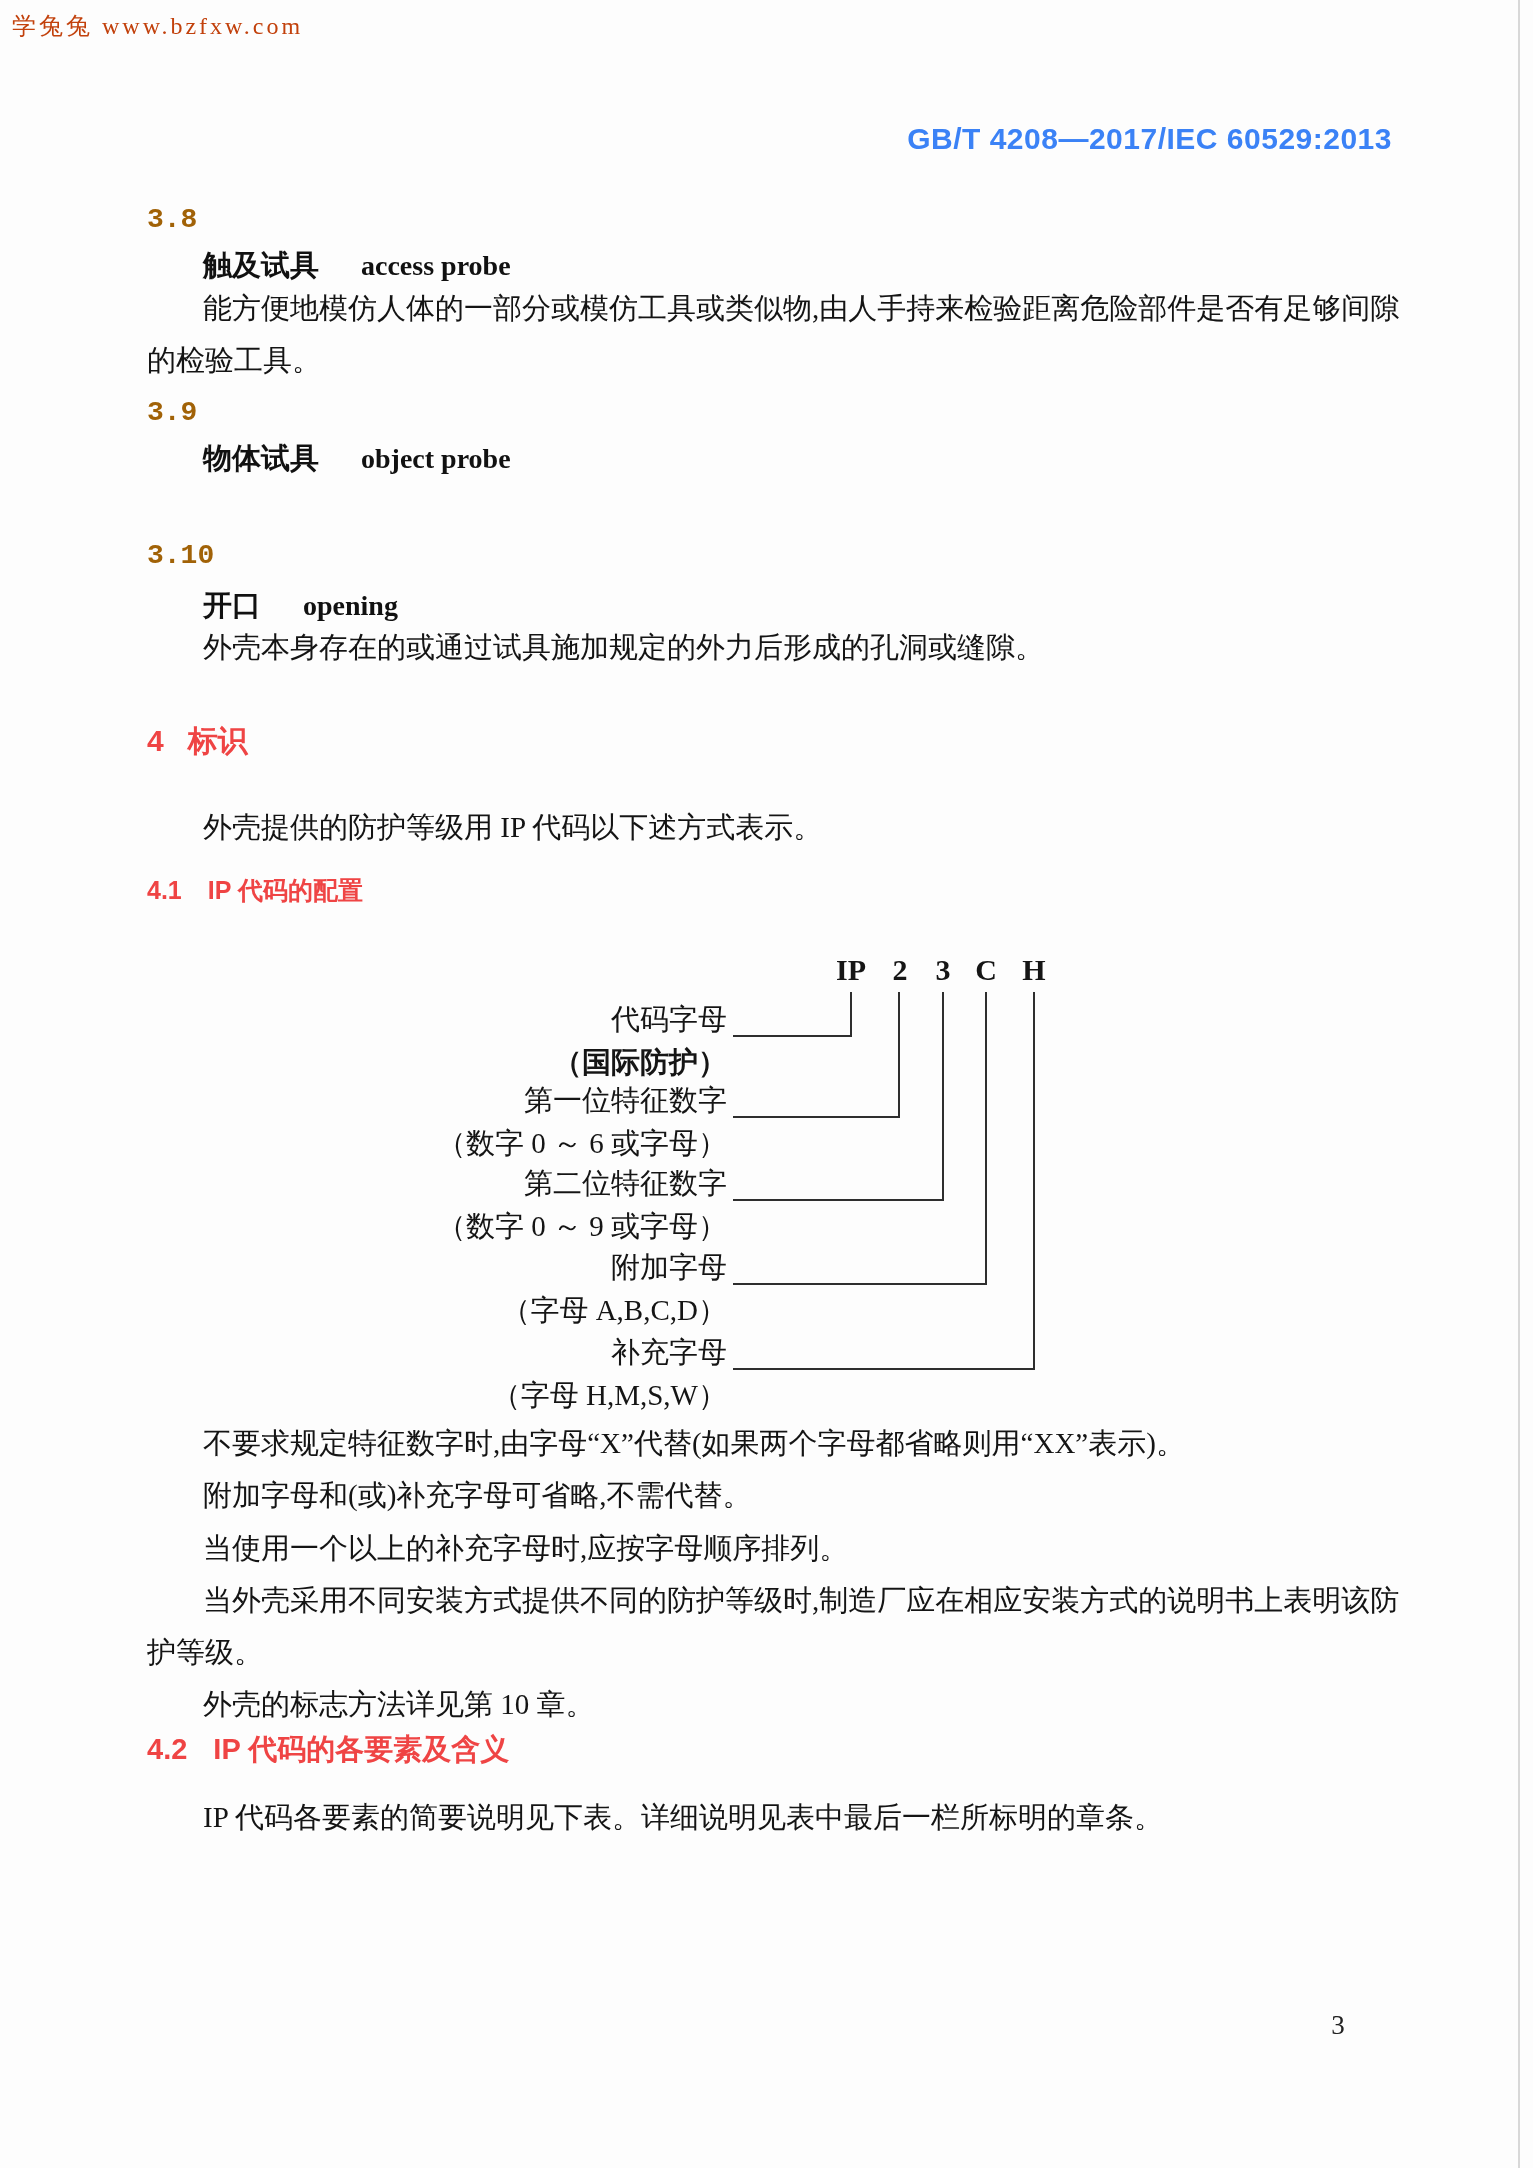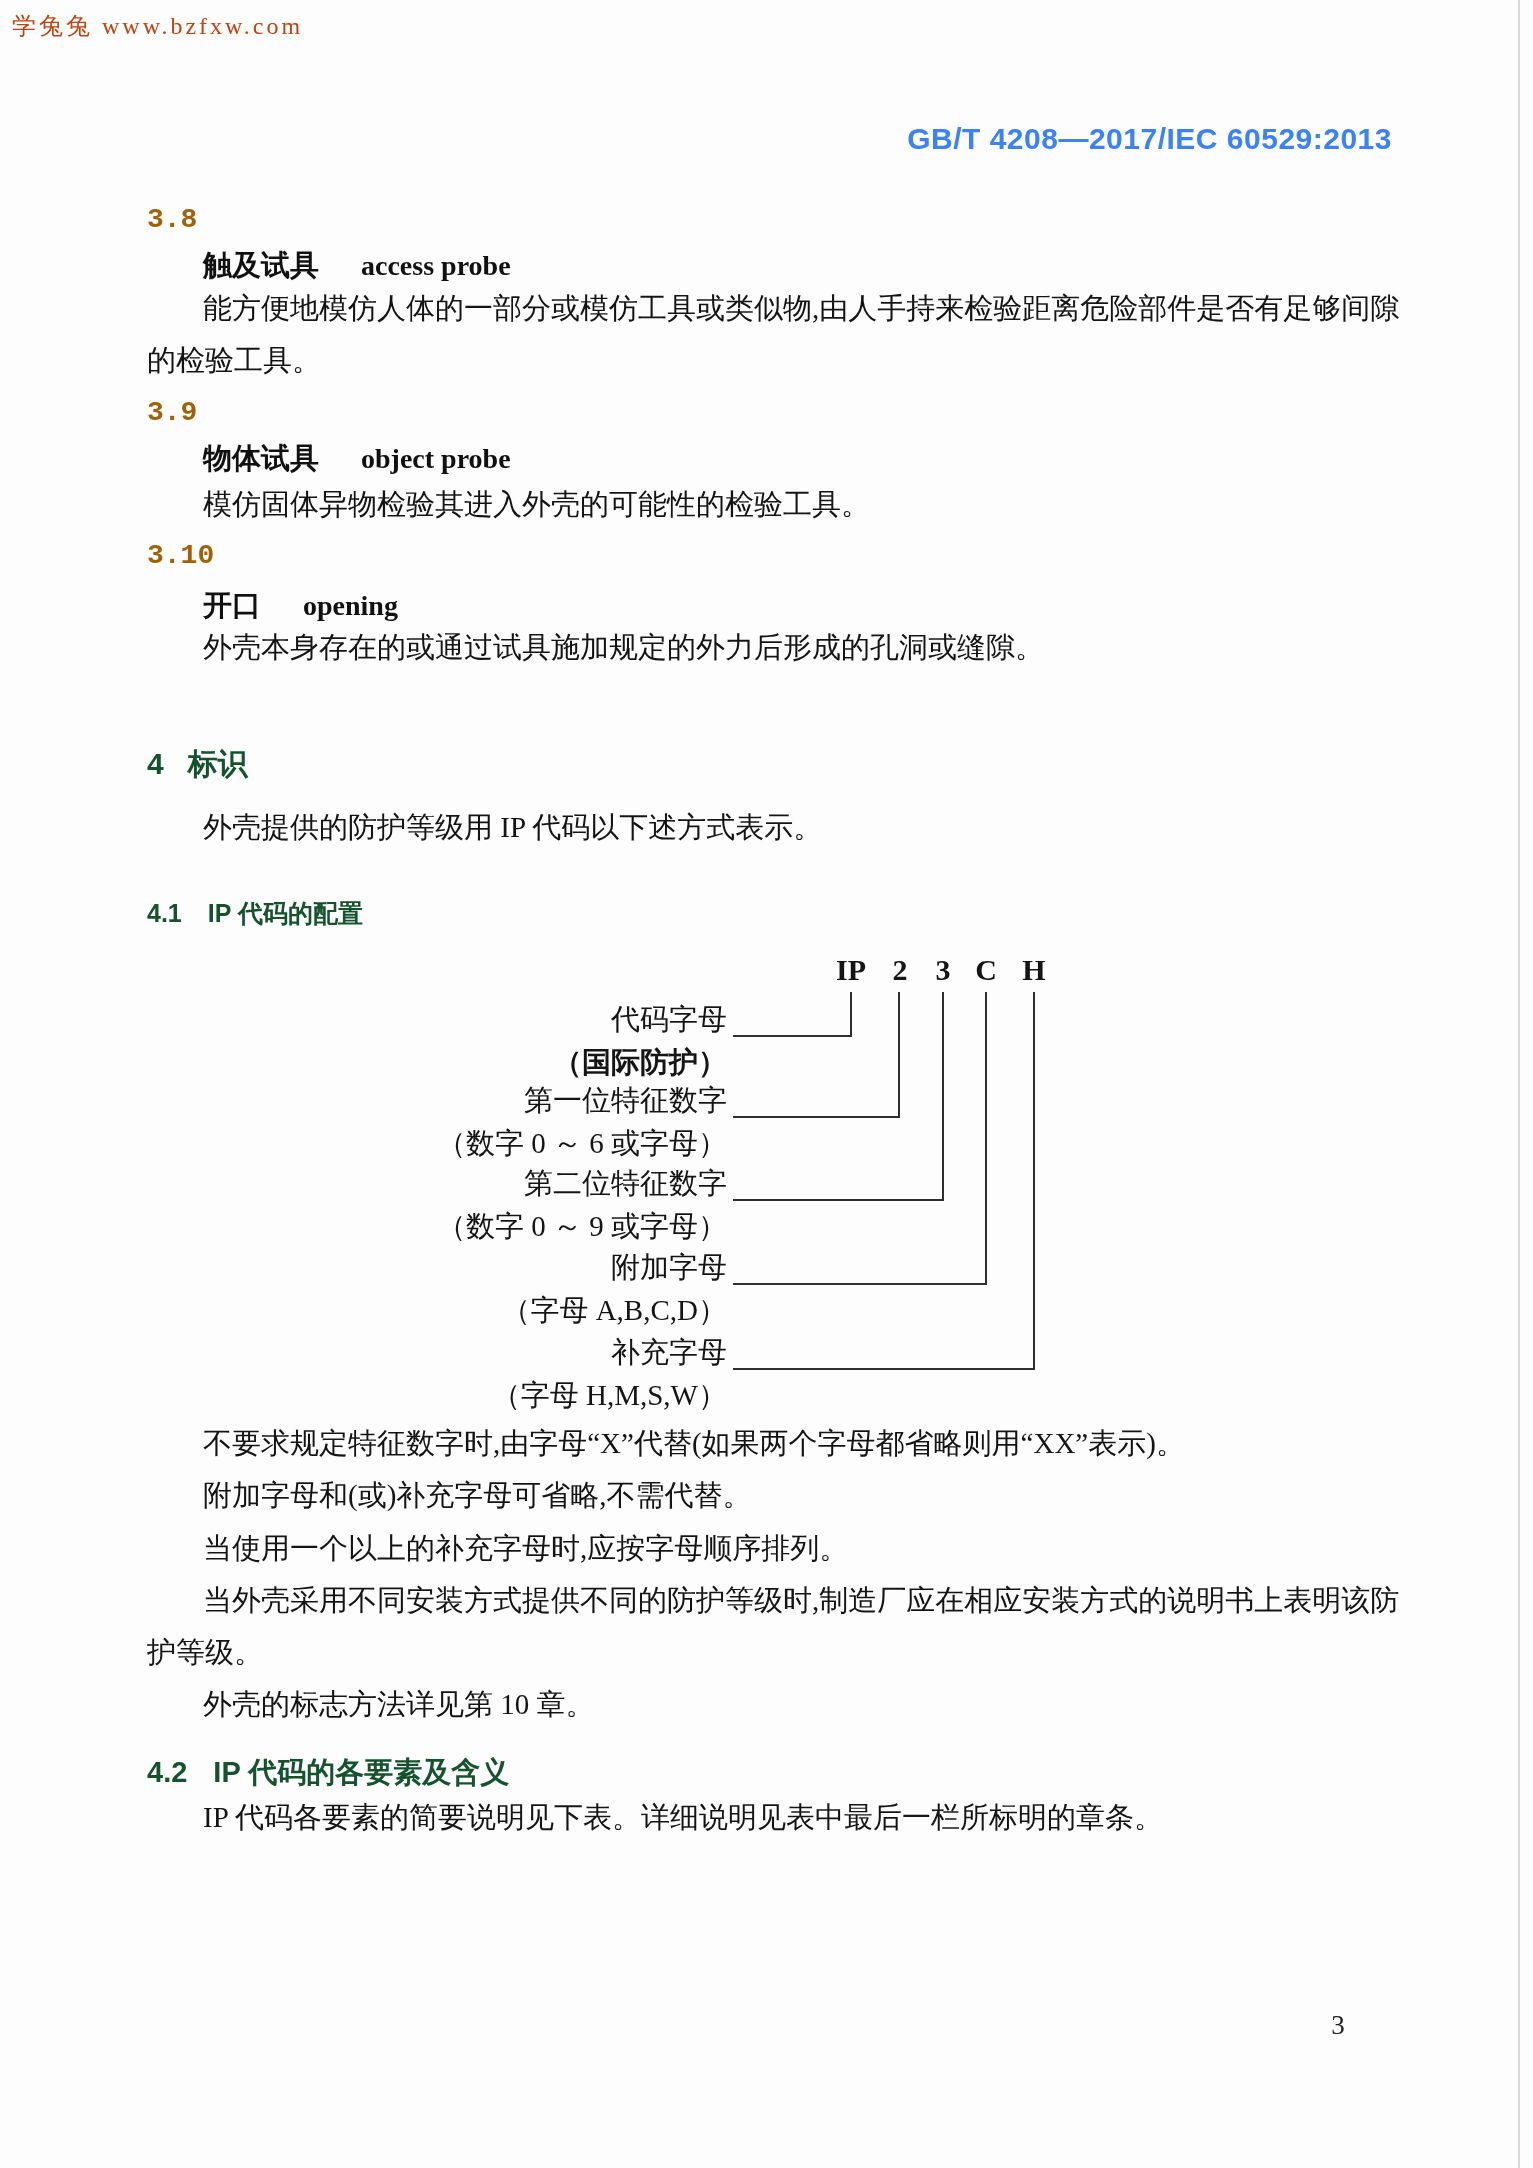--- a/index.html
+++ b/index.html
@@ -9,21 +9,21 @@
     background:#fdfdfd;
     overflow:hidden;
     font-family:"Liberation Serif",serif;
     color:#151515;
   }
   .abs{position:absolute;white-space:nowrap;}
   .body-text{font-size:29px;line-height:34px;color:#141414;}
   .sec-num{font-family:Liberation Mono, monospace;font-weight:700;font-size:28px;color:#a16207;}
   .term-zh{font-family:"Liberation Sans",sans-serif;font-weight:700;font-size:29px;color:#111;}
   .term-en{font-family:"Liberation Serif",serif;font-weight:700;font-size:28px;margin-left:42px;color:#111;text-align:right;}
-  .heading{font-family:"Liberation Sans",sans-serif;font-weight:700;font-size:30px;color:#14532d;margin-top:23px;}
+  .heading{font-family:"Liberation Sans",sans-serif;font-weight:700;font-size:30px;color:#ef4444;}
   .heading .h-title{margin-left:24px;}
   .watermark{font-size:24px;letter-spacing:3px;color:#c2410c;}
   .doc-header{font-family:"Liberation Sans",sans-serif;font-weight:700;font-size:30px;letter-spacing:.5px;color:#3b82f6;}
   .dg-char{font-size:30px;font-weight:600;text-align:center;width:56px;}
   .dg-label{font-size:29px;text-align:left;}
   .vline{position:absolute;width:2px;background:#2e2e2e;}
   .hline{position:absolute;height:2px;background:#2e2e2e;}
   .scan-edge{position:absolute;background:#d8d8d8;}
   .page-num{font-size:27px;color:#222;text-align:center;width:30px;}
 </style>
@@ -40,21 +40,20 @@
   <div class="abs" style="left:203px;top:246px;">
     <span class="term-zh">触及试具</span><span class="term-en">access probe</span>
   </div>
   <div class="abs body-text" style="left:203px;top:291px;">能方便地模仿人体的一部分或模仿工具或类似物,由人手持来检验距离危险部件是否有足够间隙</div>
   <div class="abs body-text" style="left:147px;top:343px;">的检验工具。</div>
 
   <div class="abs sec-num" style="left:147px;top:397px;">3.9</div>
   <div class="abs" style="left:203px;top:439px;">
     <span class="term-zh">物体试具</span><span class="term-en">object probe</span>
   </div>
-  <div class="abs body-text" style="left:203px;top:487px;">模仿固体异物检验其进入外壳的可能性的检验工具。</div>
 
   <div class="abs sec-num" style="left:147px;top:540px;">3.10</div>
   <div class="abs" style="left:203px;top:586px;">
     <span class="term-zh">开口</span><span class="term-en">opening</span>
   </div>
   <div class="abs body-text" style="left:203px;top:630px;">外壳本身存在的或通过试具施加规定的外力后形成的孔洞或缝隙。</div>
 
   <div class="abs heading" style="left:147px;top:721px;">
     <span>4</span><span class="h-title">标识</span>
   </div>

